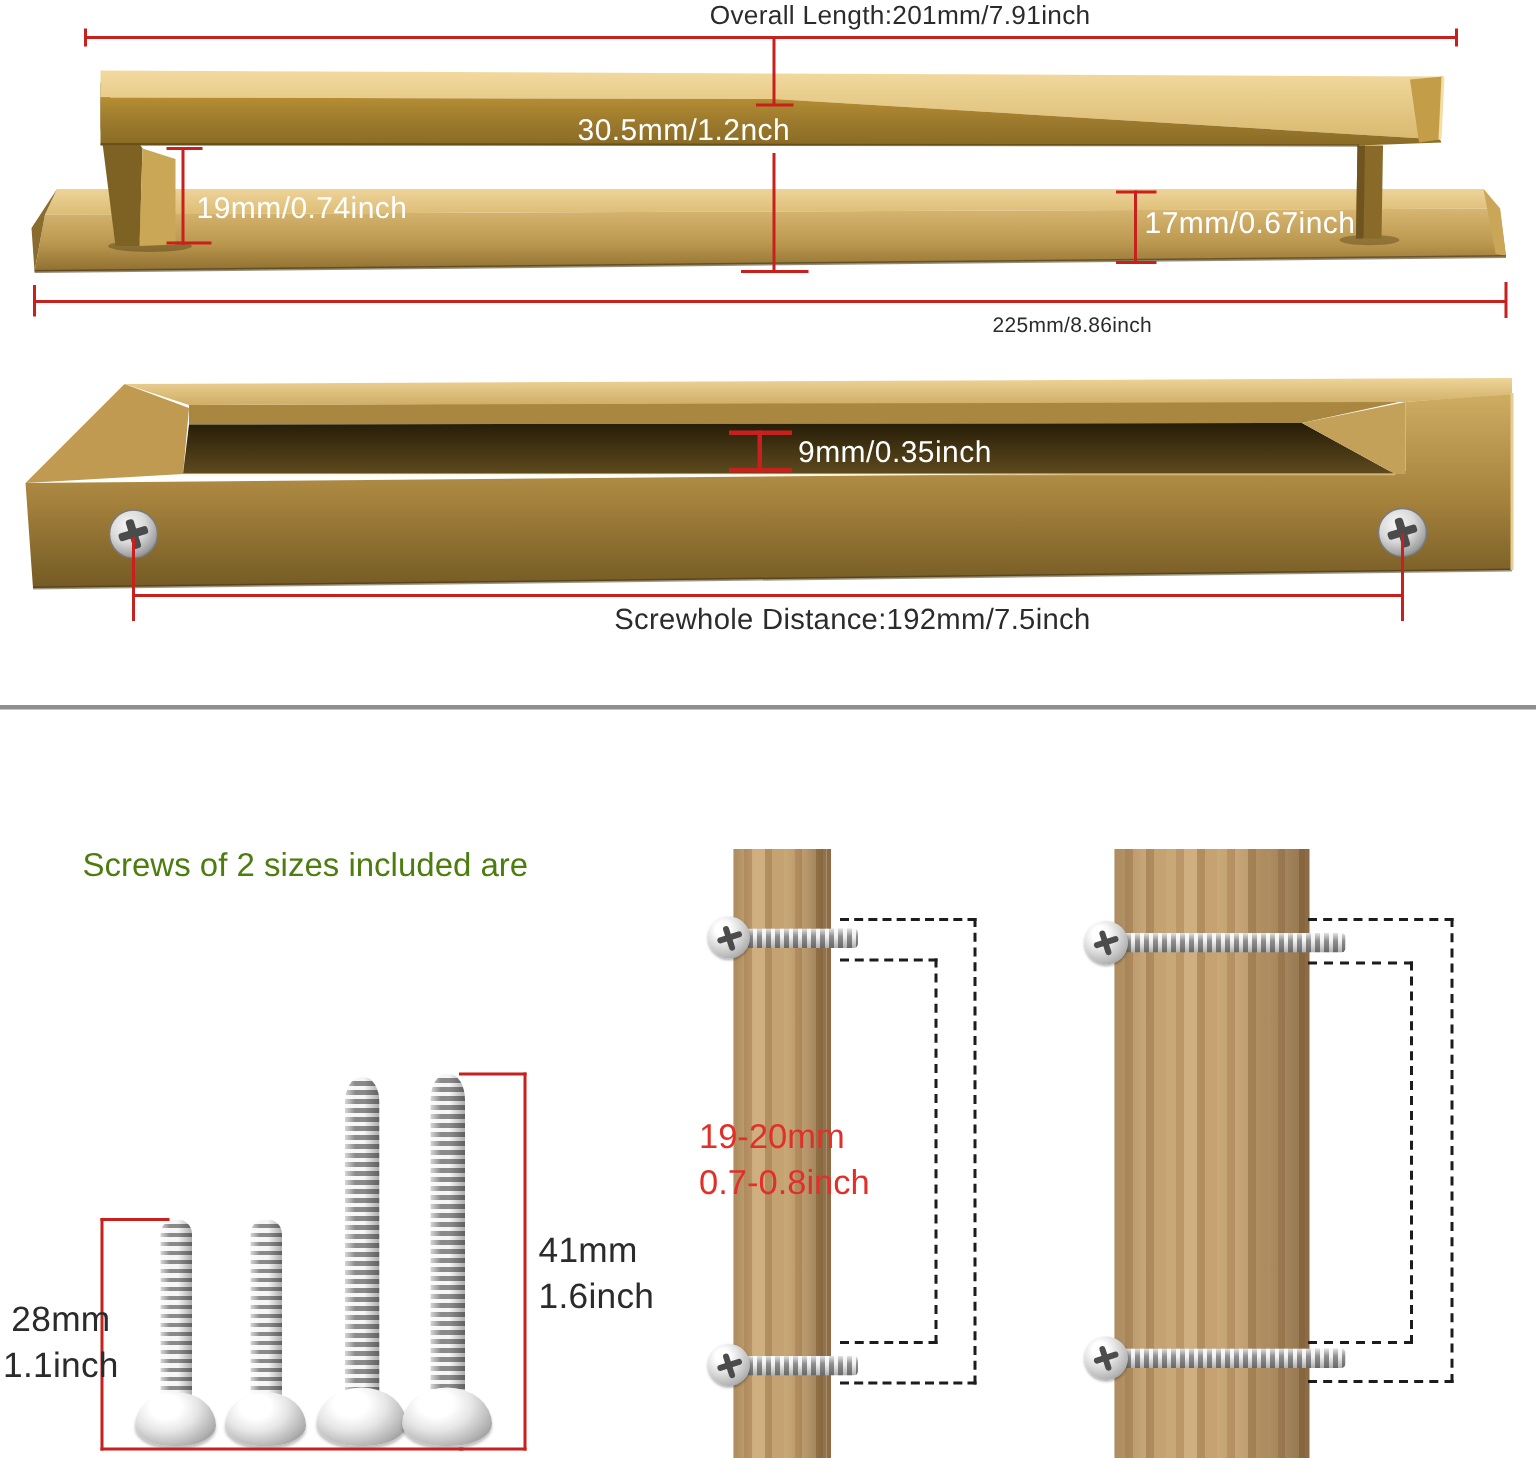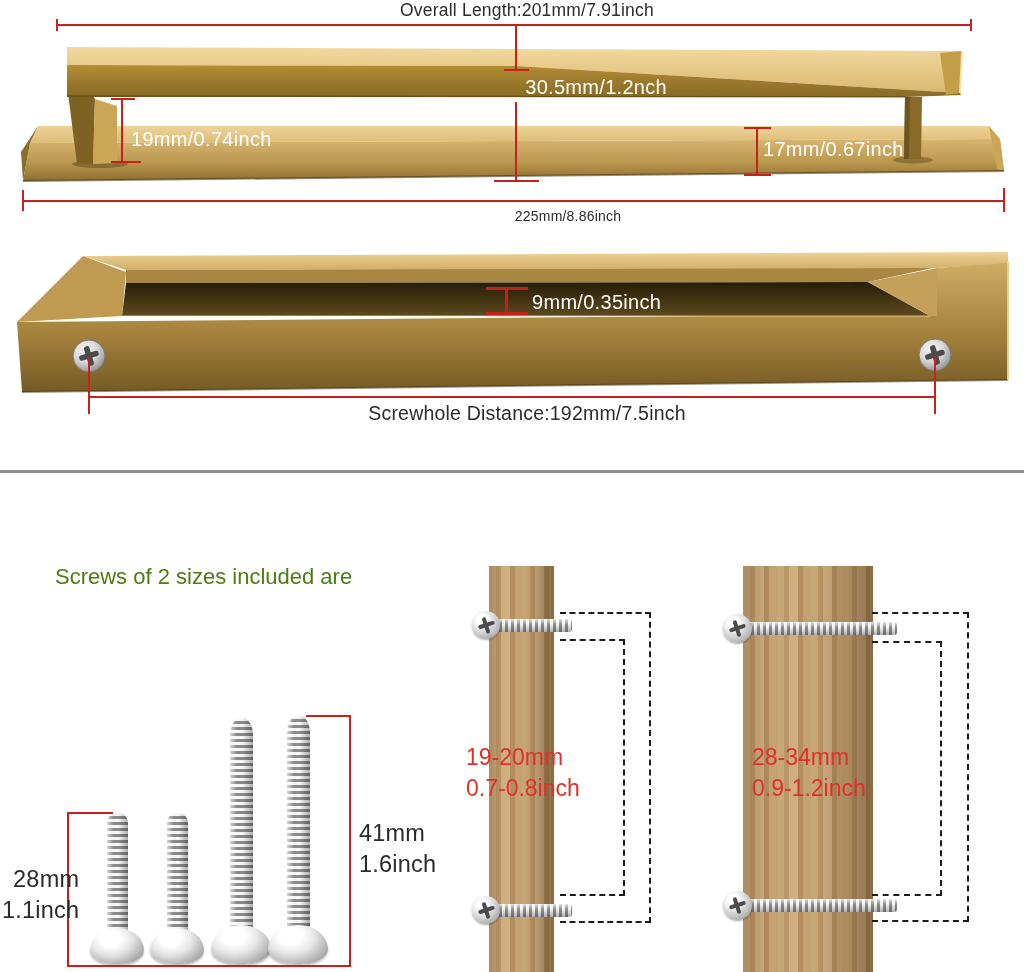--- a/index.html
+++ b/index.html
@@ -1,21 +1,21 @@
 <!DOCTYPE html>
 <html><head>
 <meta charset="utf-8">
 <style>
   html,body{margin:0;padding:0;background:#fff;}
   #stage{position:relative;width:1024px;height:972px;background:#fff;overflow:hidden;
          font-family:"Liberation Sans","DejaVu Sans",sans-serif;}
   
   .rl{position:absolute;background:#c8211d;z-index:6;}
   
-  .dlabel{position:absolute;color:#2b2b2b;text-align:center;z-index:7;letter-spacing:0.2px;}
+  .dlabel{position:absolute;color:#2b2b2b;text-align:right;z-index:7;letter-spacing:0.2px;}
   .wlabel{position:absolute;color:#fff;z-index:7;letter-spacing:0.3px;}
   .redlabel{position:absolute;color:#e1302a;z-index:7;line-height:31px;font-size:23px;}
   
   svg.art{position:absolute;left:0;z-index:2;}
   
   .divider{position:absolute;left:0;top:470px;width:1024px;height:3px;background:#8f8f8f;z-index:3;}
   
   .para{position:absolute;left:55px;top:560px;width:370px;color:#4d7c0f;
         font-size:22px;line-height:33.5px;z-index:4;}
   
@@ -94,21 +94,21 @@
     <path d="M67,96 L906,97" stroke="rgba(70,50,10,.5)" stroke-width="1.5" fill="none"></path>
   </svg>
 
   <div class="dlabel" style="left:327px;top:0;width:400px;font-size:17.5px;">Overall Length:201mm/7.91inch</div>
   <div class="rl" style="left:57px;top:24px;width:915px;height:2px;"></div>
   <div class="rl" style="left:56px;top:19px;width:2px;height:12px;"></div>
   <div class="rl" style="left:970px;top:19px;width:2px;height:12px;"></div>
 
   <div class="rl" style="left:515px;top:26px;width:2px;height:44px;"></div>
   <div class="rl" style="left:504px;top:69px;width:25px;height:2px;"></div>
-  <div class="wlabel" style="left:367px;top:76px;width:300px;text-align:right;font-size:20px;">30.5mm/1.2nch</div>
+  <div class="wlabel" style="left:385px;top:76px;width:300px;text-align:left;font-size:20px;">30.5mm/1.2nch</div>
   <div class="rl" style="left:515px;top:102px;width:2px;height:79px;"></div>
   <div class="rl" style="left:494px;top:180px;width:45px;height:2px;"></div>
 
   <div class="rl" style="left:111px;top:98px;width:24px;height:2px;"></div>
   <div class="rl" style="left:121px;top:98px;width:2px;height:65px;"></div>
   <div class="rl" style="left:111px;top:161px;width:30px;height:2px;"></div>
   <div class="wlabel" style="left:131px;top:128px;font-size:20px;">19mm/0.74inch</div>
 
   <div class="rl" style="left:744px;top:127px;width:27px;height:2px;"></div>
   <div class="rl" style="left:756px;top:127px;width:2px;height:49px;"></div>
@@ -195,21 +195,21 @@
 
   <div class="vshaft" style="left:107px;top:813px;width:21px;height:122px;"></div>
   <div class="vhead" style="left:90px;top:928px;width:54px;height:36px;"></div>
   <div class="vshaft" style="left:167px;top:813px;width:21px;height:122px;"></div>
   <div class="vhead" style="left:150px;top:928px;width:54px;height:36px;"></div>
   <div class="vshaft" style="left:230px;top:718px;width:23px;height:214px;"></div>
   <div class="vhead" style="left:211px;top:925px;width:60px;height:39px;"></div>
   <div class="vshaft" style="left:287px;top:716px;width:23px;height:216px;"></div>
   <div class="vhead" style="left:268px;top:925px;width:60px;height:39px;"></div>
 
-  <div class="dlabel" style="left:2px;top:864px;text-align:right;font-size:23.5px;line-height:31px;">
+  <div class="dlabel" style="left:2px;top:864px;text-align:center;font-size:23.5px;line-height:31px;">
     <div>28mm</div>
     <div>1.1inch</div>
   </div>
   <div class="dlabel" style="left:359px;top:818px;text-align:left;font-size:23.5px;line-height:31px;">
     <div>41mm</div>
     <div>1.6inch</div>
   </div>
 
   <div class="board" style="left:489px;width:62px;"></div>
   <div class="dash" style="left:560px;top:612px;width:89px;height:307px;"></div>
@@ -223,18 +223,14 @@
     <div>0.7-0.8inch</div>
   </div>
 
   <div class="board" style="left:743px;width:127px;"></div>
   <div class="dash" style="left:872px;top:612px;width:95px;height:306px;"></div>
   <div class="dash" style="left:872px;top:641px;width:68px;height:251px;"></div>
   <div class="hshaft" style="left:748px;top:622px;width:149px;"></div>
   <div class="shead" style="left:723px;top:614px;width:29px;height:29px;"></div>
   <div class="hshaft" style="left:748px;top:899px;width:149px;"></div>
   <div class="shead" style="left:723px;top:891px;width:29px;height:29px;"></div>
-  <div class="redlabel" style="left:752px;top:742px;">
-    <div>28-34mm</div>
-    <div>0.9-1.2inch</div>
-  </div>
 
 </div>
 
 </body></html>

